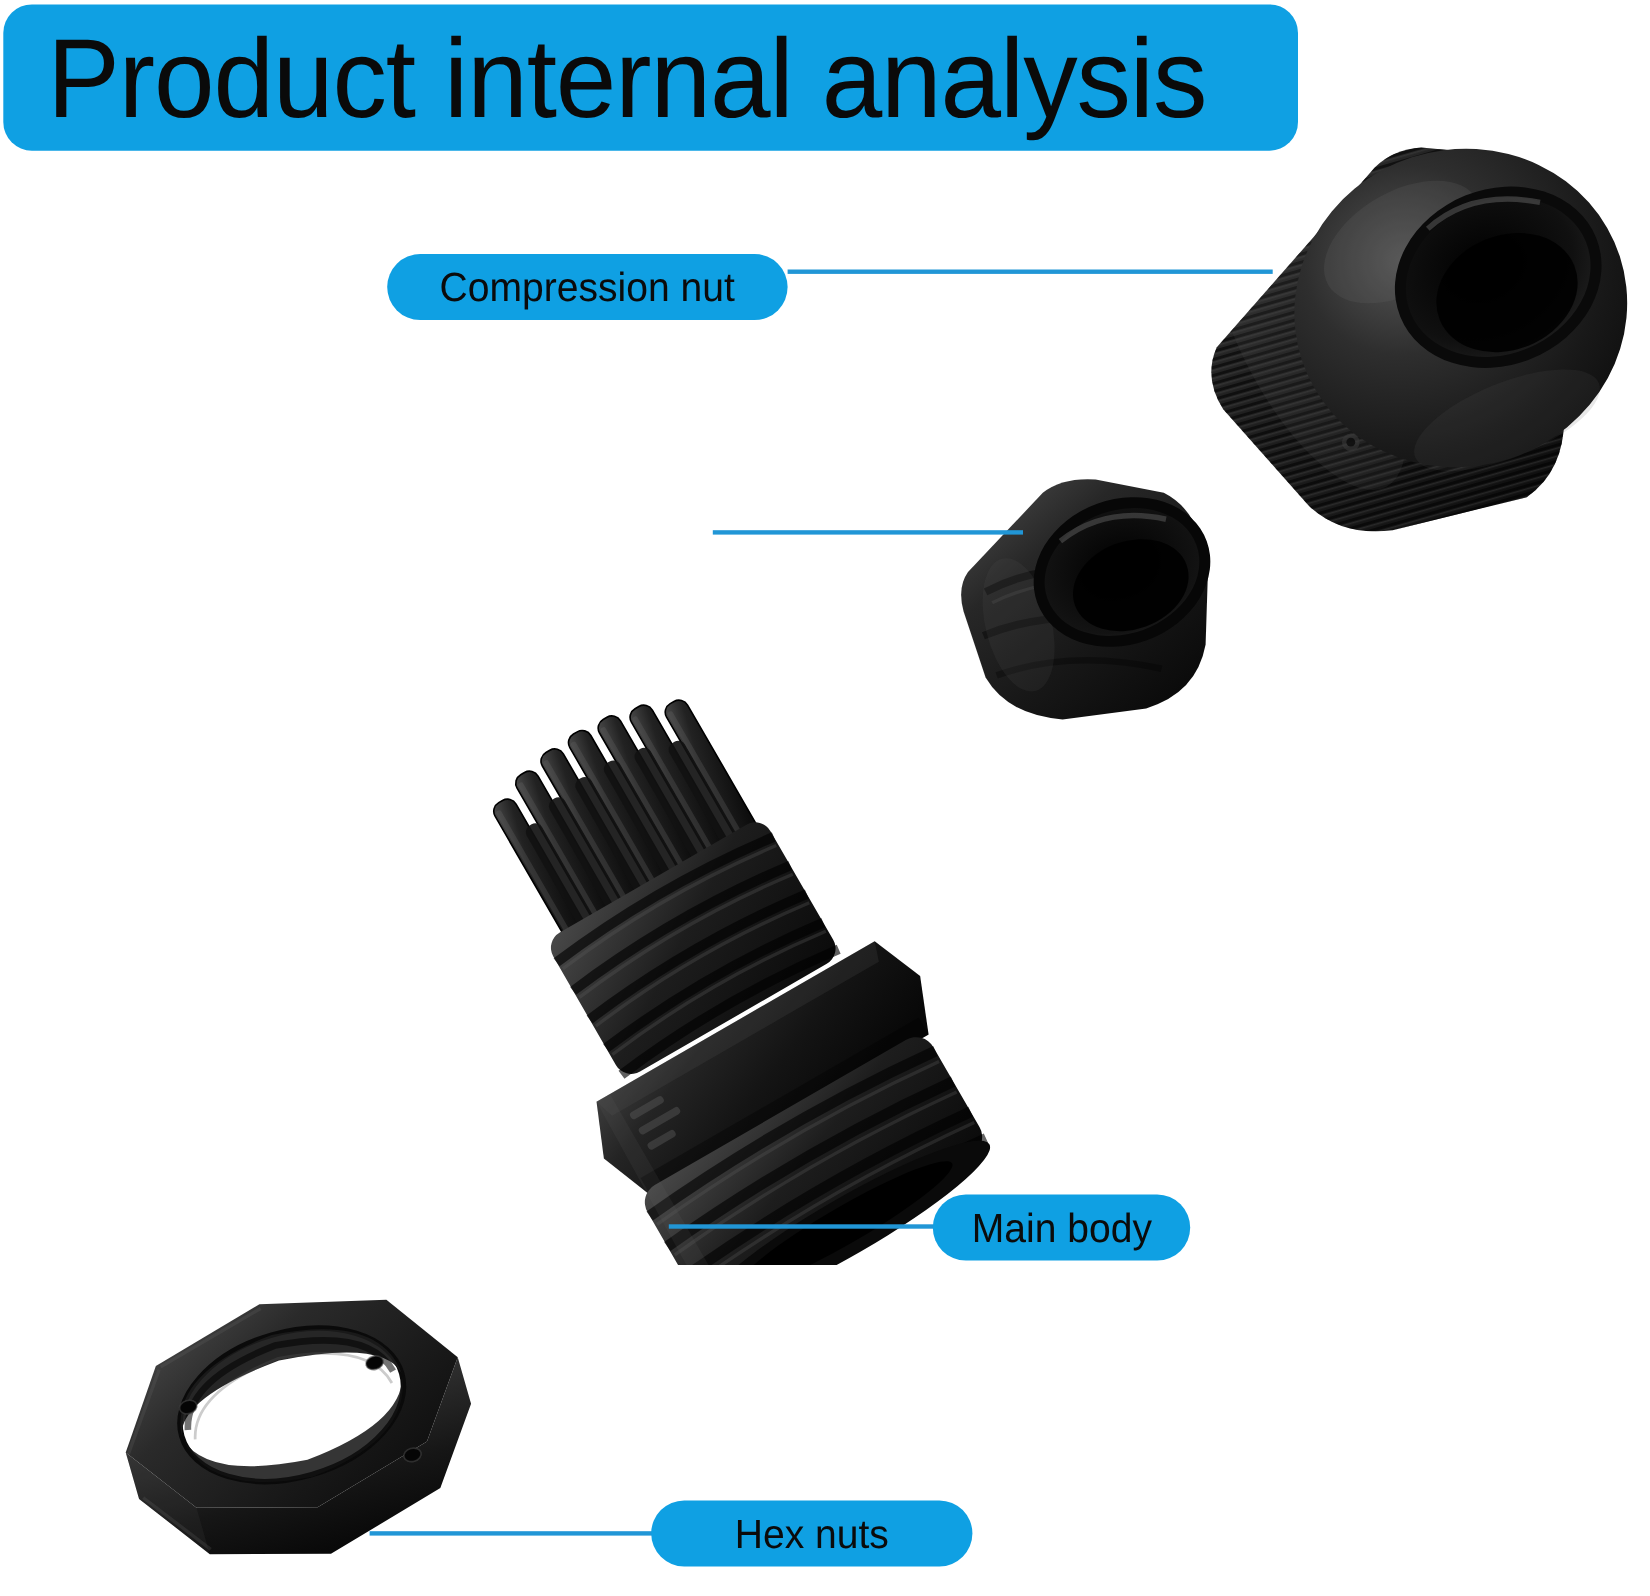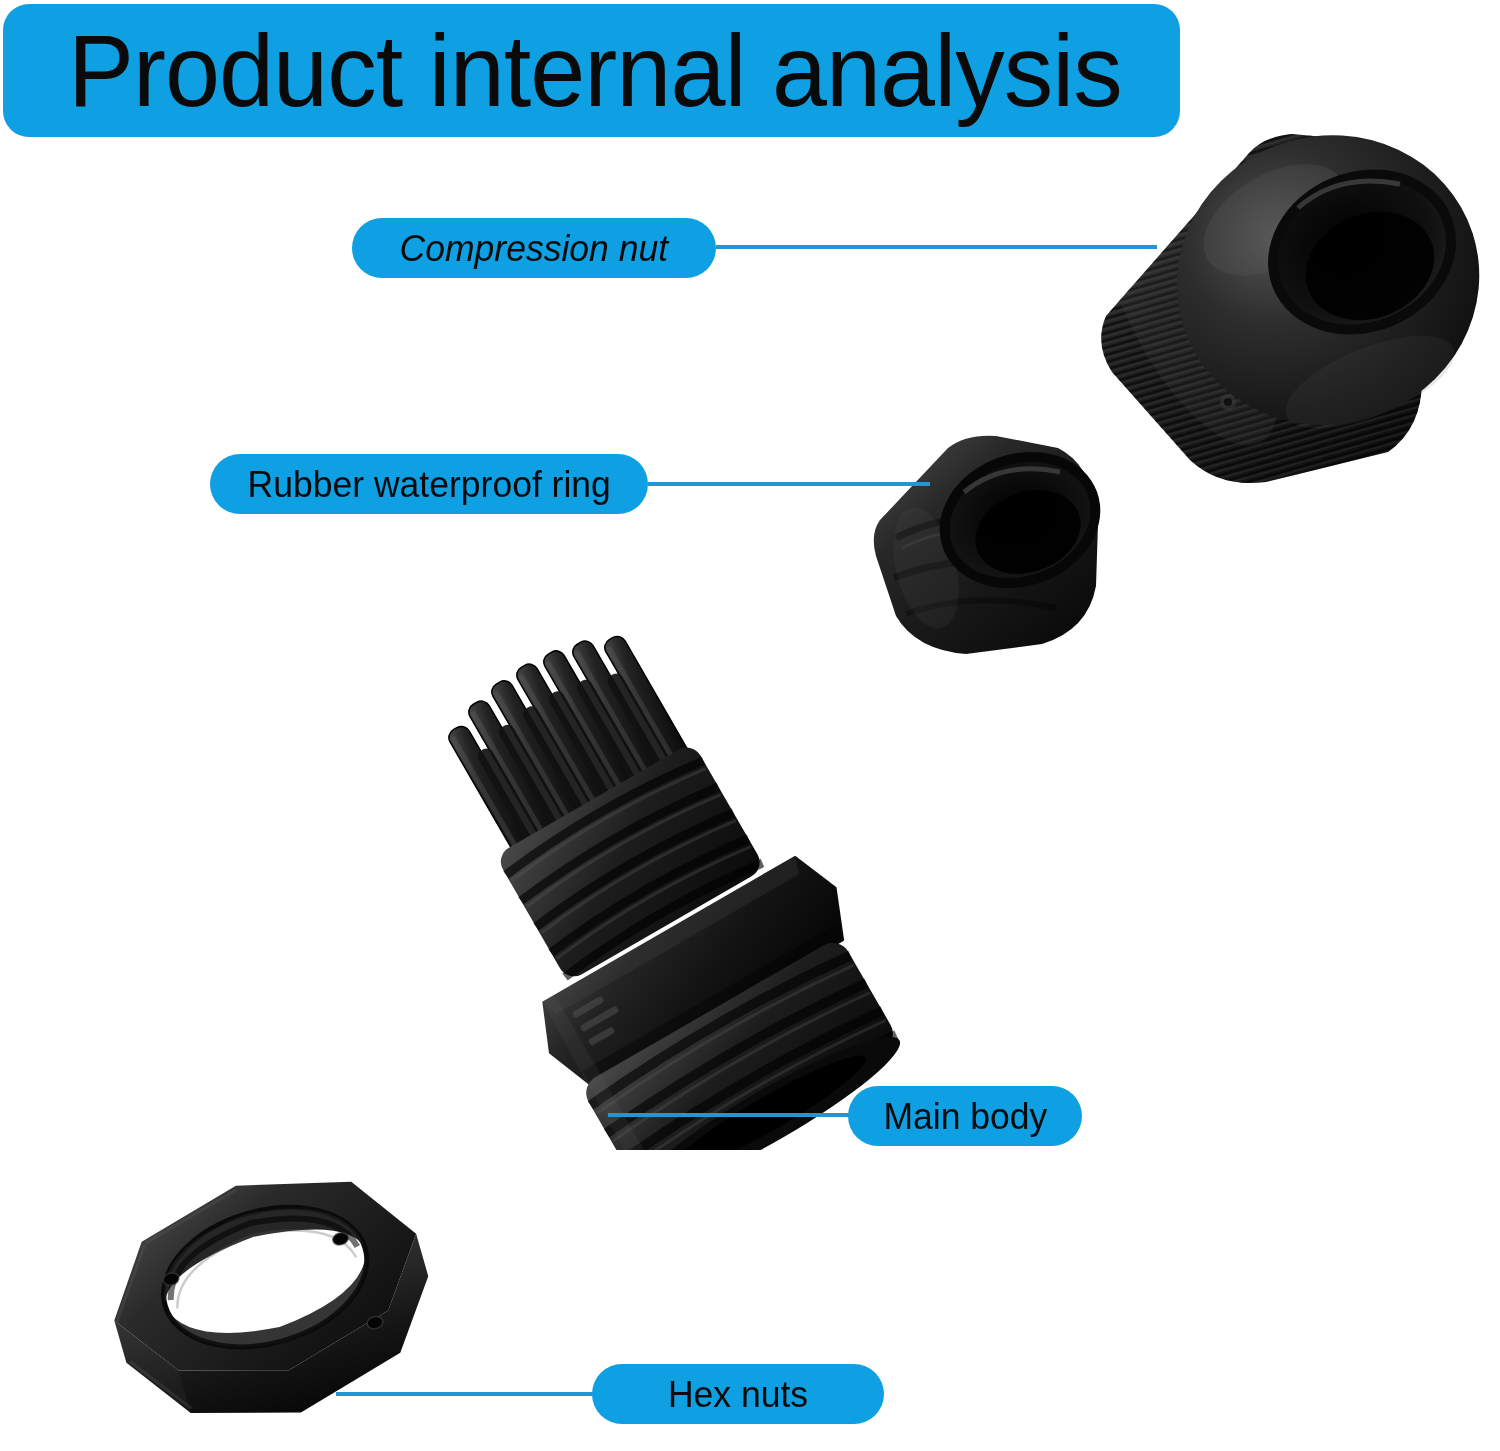--- a/index.html
+++ b/index.html
@@ -24,21 +24,20 @@
     left: 3px;
     top: 4px;
     width: 1177px;
     height: 133px;
     background: #0fa0e3;
     border-radius: 26px;
     display: flex;
     align-items: center;
     box-sizing: border-box;
     padding-left: 40px;
-    justify-content: center;
   }
   .title-text {
     font-family: "Liberation Sans Narrow", "Liberation Sans", sans-serif;
     font-size: 102px;
     line-height: 1;
     color: #0a0a0a;
     letter-spacing: -1px;
     white-space: nowrap;
     transform: scaleX(0.97);
     transform-origin: left center;
@@ -343,28 +342,25 @@
           <path d="M 28 154 L 76 88"></path>
           <path d="M 78 86 L 180 60"></path>
           <path d="M 30 196 L 76 258"></path>
         </g>
         <path d="M 26 152 L 26 196 L 74 262 L 74 218 Z" fill="#6a6a6a" opacity="0.10"></path>
       </g>
     </svg>
   </div>
 
   <div class="leader" style="left:716px; top:245px; width:441px;"></div>
-  <div class="pill" style="left:352px; top:218px; width:364px;font-style:italic;">
+  <div class="pill" style="left:352px; top:231px; width:364px;">
     <span class="pill-text">Compression nut</span>
   </div>
 
   <div class="leader" style="left:648px; top:482px; width:282px;"></div>
-  <div class="pill" style="left:210px; top:454px; width:438px;">
-    <span class="pill-text">Rubber waterproof ring</span>
-  </div>
 
   <div class="leader" style="left:608px; top:1113px; width:244px;"></div>
   <div class="pill" style="left:848px; top:1086px; width:234px;">
     <span class="pill-text">Main body</span>
   </div>
 
   <div class="leader" style="left:336px; top:1392px; width:260px;"></div>
   <div class="pill" style="left:592px; top:1364px; width:292px;text-align:right;">
     <span class="pill-text">Hex nuts</span>
   </div>

